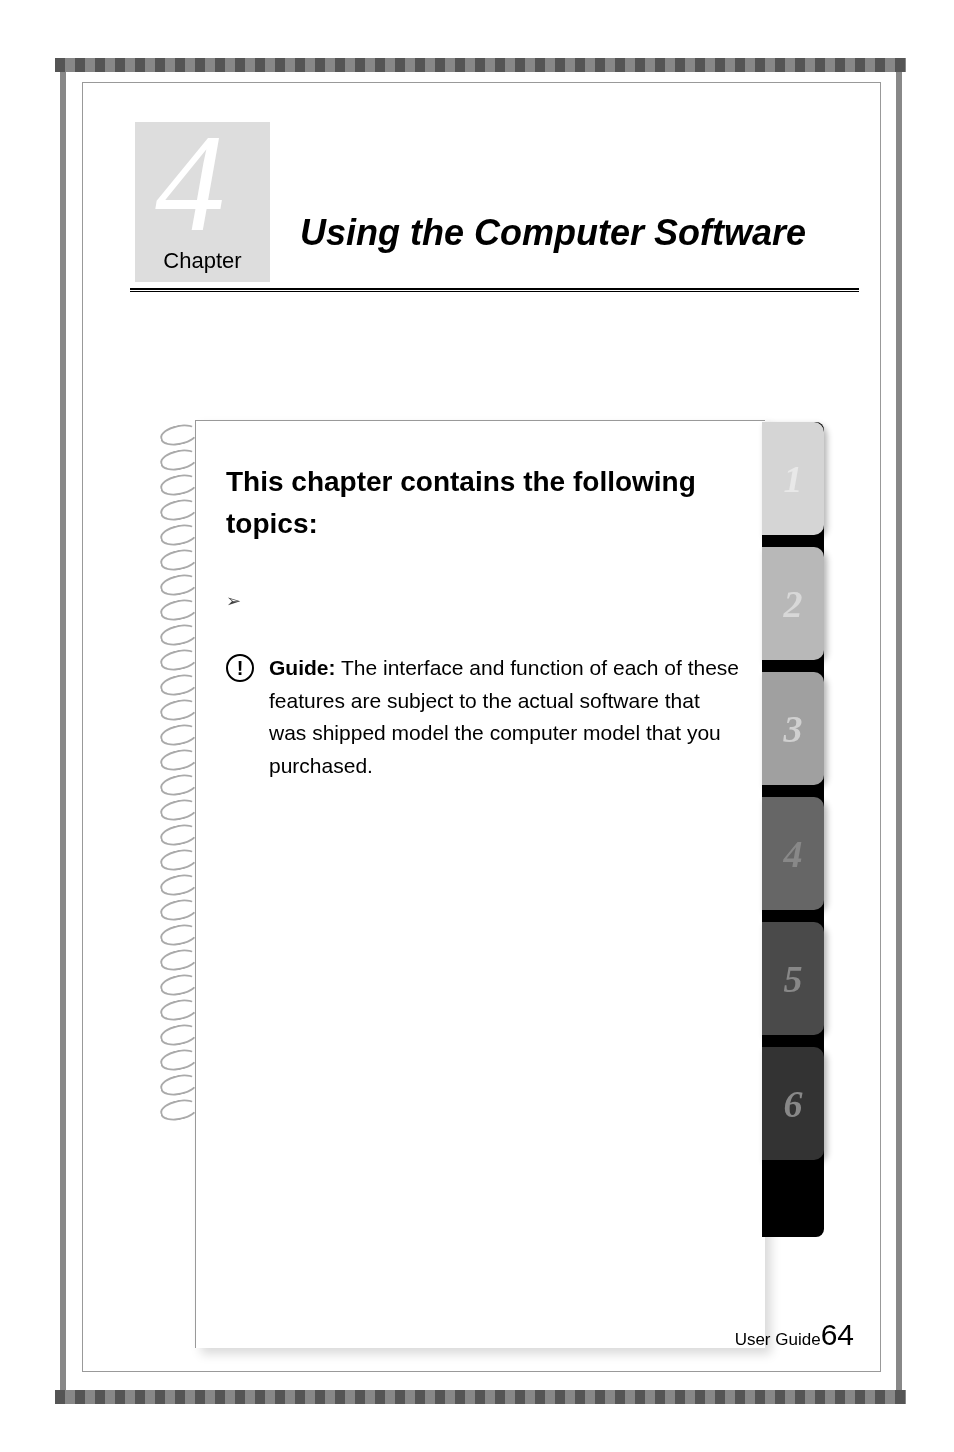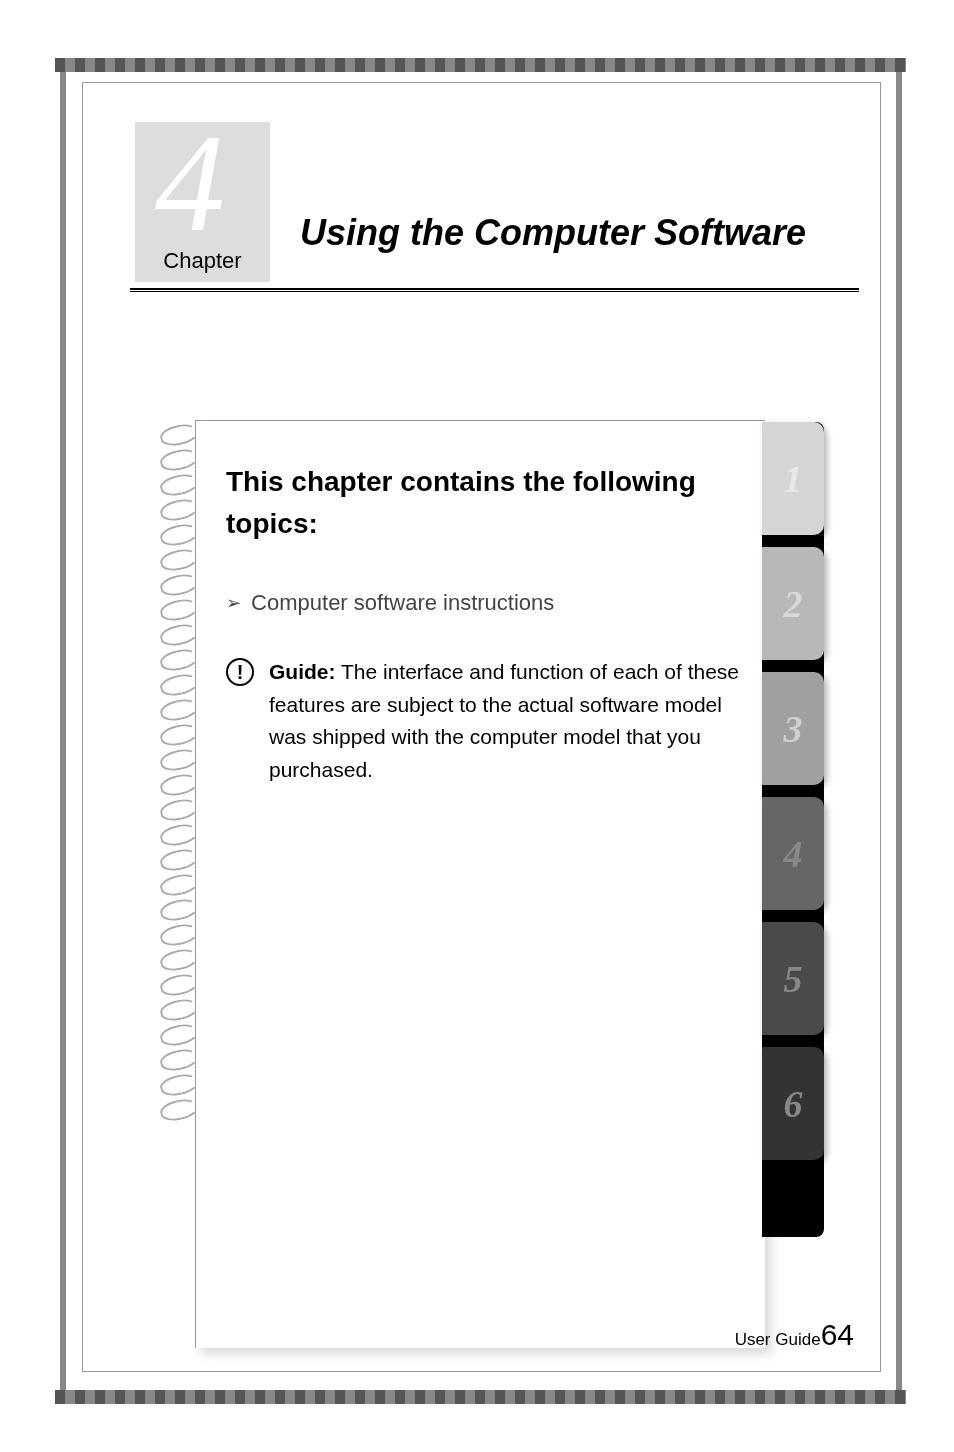--- a/index.html
+++ b/index.html
@@ -300,26 +300,25 @@
   <div class="spiral-ring"></div>
     <div class="spiral-ring"></div>
     <div class="spiral-ring"></div>
   <div class="spiral-ring"></div>
 </div>
 
 <div class="content-box">
   <div class="content-heading">This chapter contains the following topics:</div>
   <div class="bullet-item">
     <span class="bullet-arrow">➢</span>
-    <span>Computer software instructions</span>
   </div>
   <div class="note-block">
     <div class="note-icon">!</div>
     <div class="note-text">
-      <span class="note-label">Guide:</span><span> The interface and function of each of these features are subject to the actual software model was shipped with the computer model that you purchased.</span>
+      <span class="note-label">Guide:</span><span> The interface and function of each of these features are subject to the actual software that was shipped model the computer model that you purchased.</span>
     </div>
   </div>
 </div>
 
 <div class="tabs-bg"></div>
 <div class="tabs-column">
   <div class="tab tab-1">1</div>
   <div class="tab tab-2">2</div>
   <div class="tab tab-3">3</div>
   <div class="tab tab-4">4</div>

